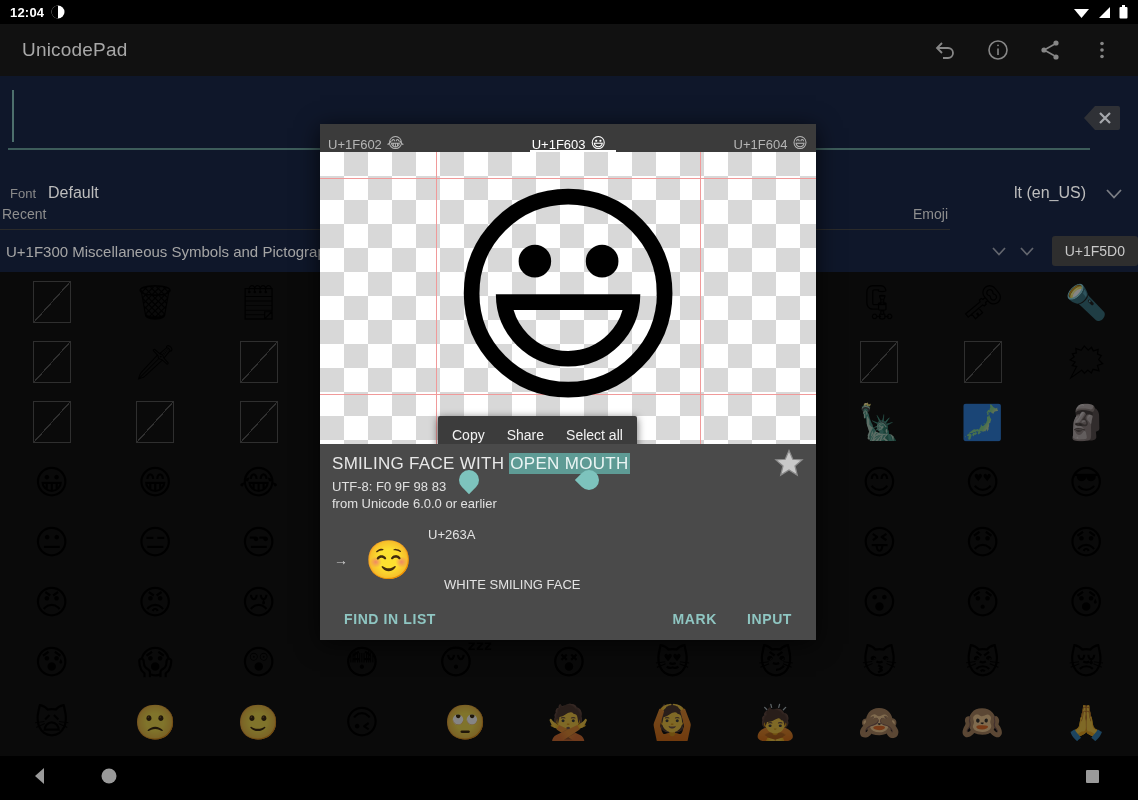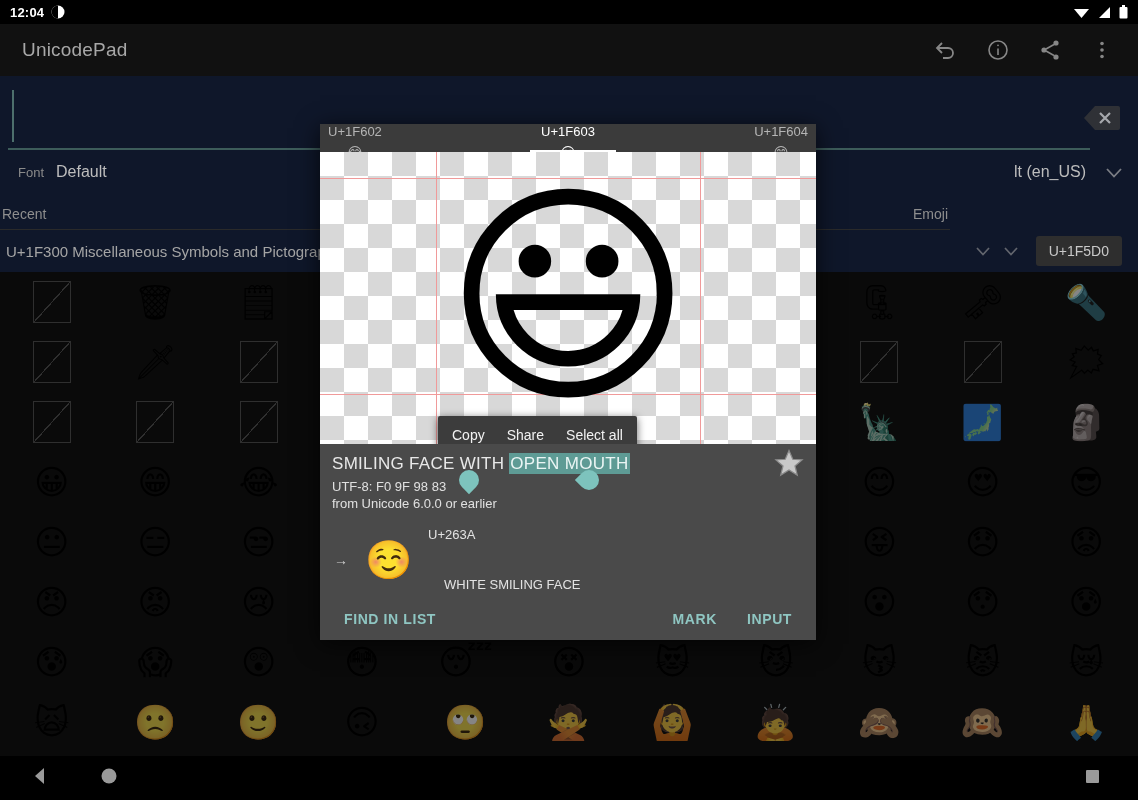--- a/index.html
+++ b/index.html
@@ -37,22 +37,22 @@
     border-bottom: 2px solid #3d5c5a; background: transparent;
   }
   .caret { position: absolute; left: 4px; top: 4px; width: 2px; height: 52px; background: #4d6f6c; }
   .backspace {
     position: absolute; right: 10px; top: 8px; width: 52px; height: 52px;
     display:flex; align-items:center; justify-content:center; opacity:.75;
   }
 
   
   .fontrow {
-    position: absolute; top: 155px; left: 0; width: 1138px; height: 34px;
-    display: flex; align-items: center; color: #9a9a9a; font-size: 15px; padding-left: 8px;
+    position: absolute; top: 176px; left: 0; width: 1138px; height: 34px;
+    display: flex; align-items: center; color: #9a9a9a; font-size: 15px;
   }
   .font-label { margin-left: 10px; color: #8a8a8a; font-size: 13px; }
   .font-value { margin-left: 12px; color: #bdbdbd; font-size: 16px; }
   .lang-value { margin-left: auto; color: #bdbdbd; font-size: 16px; }
   .lang-caret { margin: 0 16px 0 20px; opacity: .65; }
 
   
   .tabsrow {
     position: absolute; top: 198px; left: 0; width: 950px; height: 32px;
     display: flex; align-items: center; color: #8e8e8e; font-size: 14px;
@@ -60,21 +60,21 @@
   }
   .tab-recent { margin-left: 2px; }
   .tab-emoji { margin-left: auto; margin-right: 2px; }
 
   
   .blockhdr {
     position: absolute; top: 231px; left: 0; width: 1138px; height: 40px;
     display: flex; align-items: center; color: #a5a5a5; font-size: 15px;
   }
   .blockhdr .bname { margin-left: 6px; }
-  .hdr-right { margin-left: auto; display: flex; align-items: center; gap: 6px; padding-right: 16px; }
+  .hdr-right { margin-left: auto; display: flex; align-items: center; gap: 6px; padding-right: 0; }
   .caret-dn { width: 22px; height: 22px; display:flex; align-items:center; justify-content:center; opacity:.6;}
   .cp-chip {
     background: #2e2e2e; color: #c9c9c9; font-size: 14px;
     padding: 7px 13px; border-radius: 3px; margin-left: 8px;
   }
 
   
   .grid {
     position: absolute; top: 272px; left: 0; width: 1138px; height: 484px;
     display: grid; grid-template-columns: repeat(11, 1fr);
@@ -95,21 +95,21 @@
   .nav-home { margin-left: 50px; }
   .nav-recent { margin-left: auto; margin-right: 38px; }
   .dialog {
     position: absolute; left: 320px; top: 124px; width: 496px; height: 516px;
     background: #4a4a4a; box-shadow: 0 4px 22px rgba(0,0,0,.7);
   }
   .dlg-tabs {
     height: 28px; background: #3b3b3b; display: flex; align-items: center;
     font-size: 13px; color: #b5b5b5; position: relative;
   }
-  .dlg-tab { display:flex; align-items:center; gap:5px; padding: 0 8px; height:28px;flex-direction:column; }
+  .dlg-tab { display:flex; align-items:flex-end; gap:5px; padding: 0 8px; height:28px; }
   .dlg-tab.sel { color: #ffffff; }
   .dlg-tab.sel::after {
     content:""; position:absolute; bottom:0; left:210px; width:86px; height:2px; background:#fff;
   }
   .dlg-tab.mid { margin: 0 auto; }
   .dlg-tab .em { font-size: 15px; }
 
   .preview {
     position: relative; height: 292px; overflow: hidden;
     background-color:#fff;

